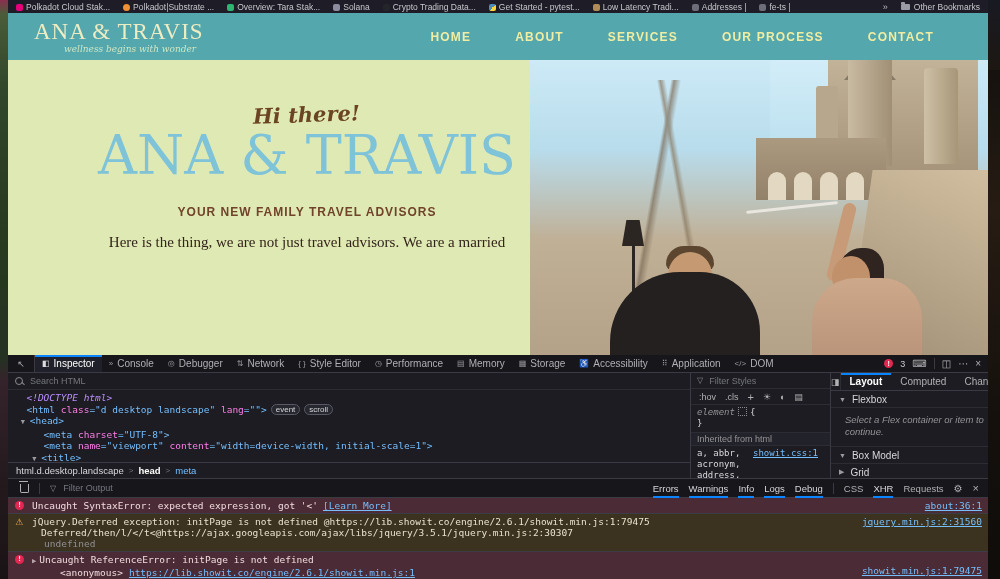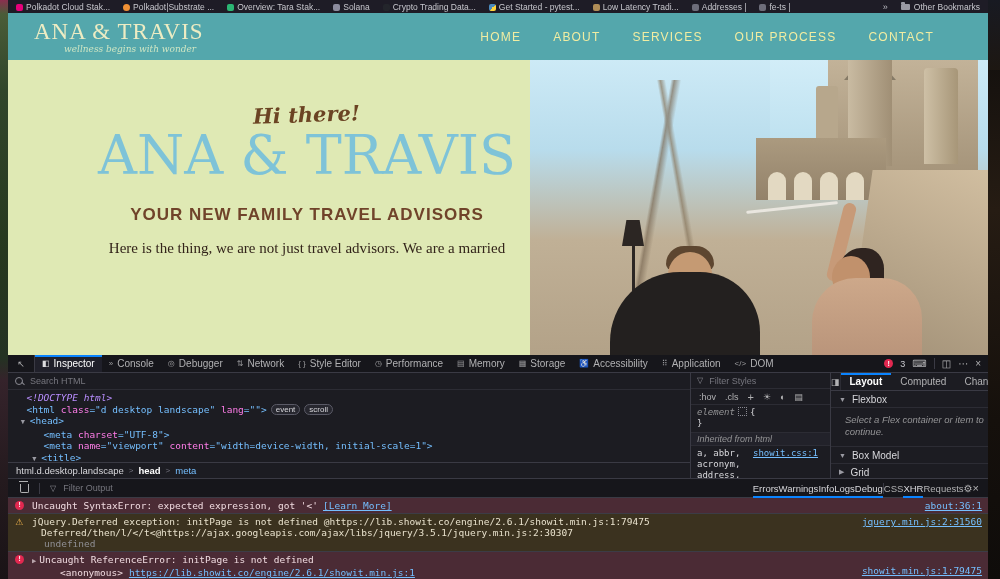--- a/index.html
+++ b/index.html
@@ -20,29 +20,29 @@
   .bm-other{display:flex;align-items:center;gap:4px;flex:none;}
   .folder{width:9px;height:6px;background:#9a9aa4;border-radius:1px;position:relative;}
   .folder::before{content:"";position:absolute;left:0;top:-2px;width:4px;height:2px;background:#9a9aa4;border-radius:1px 1px 0 0;}
 
   
   .site-header{height:47px;background:#54a7ac;display:flex;align-items:center;padding:0 26px;flex:none;}
   .logo-block{display:flex;flex-direction:column;}
   .logo{font-family:"Liberation Serif",serif;font-size:23px;letter-spacing:1px;color:#edecc3;line-height:23px;}
   .tagline{font-family:"DejaVu Serif",serif;font-style:italic;font-size:9px;color:#cfe6c4;margin-left:30px;margin-top:1px;}
   .nav{margin-left:auto;display:flex;gap:32px;padding-right:28px;}
-  .nav-item{font-size:12px;font-weight:normal;color:#f1eda2;letter-spacing:1.2px;white-space:nowrap;}
+  .nav-item{font-size:12px;font-weight:bold;color:#f1eda2;letter-spacing:1.2px;white-space:nowrap;margin-left:12px;}
 
   
   .hero{height:295px;display:flex;flex:none;background:#dfe9b4;overflow:hidden;}
   .hero-left{width:522px;flex:none;display:flex;flex-direction:column;align-items:center;text-align:center;padding-left:76px;box-sizing:border-box;overflow:hidden;}
   .greeting{margin-top:42px;font-family:"DejaVu Serif",serif;font-style:italic;font-weight:bold;font-size:21px;color:#6b4423;transform:rotate(-2deg);}
   .title1{font-family:"DejaVu Serif",serif;font-size:50px;line-height:52px;color:#7ec3d8;margin-top:0px;}
   .title2{font-family:"DejaVu Serif",serif;font-size:54px;line-height:58px;color:#7ec3d8;white-space:nowrap;}
-  .subtitle{margin-top:20px;font-size:17px;font-weight:bold;letter-spacing:1px;color:#70432a;white-space:nowrap;}
+  .subtitle{margin-top:20px;font-size:12px;font-weight:bold;letter-spacing:1px;color:#70432a;white-space:nowrap;}
   .paragraph{margin-top:15px;font-family:"Liberation Serif",serif;font-size:15px;color:#33241a;width:430px;}
 
   
   .hero-photo{position:relative;flex:1;overflow:hidden;background:linear-gradient(180deg,#cdeaf6 0,#b8dcec 90px,#c0b096 180px,#b3a288 295px);}
   .art{position:absolute;}
   .sky-band{left:240px;top:0;width:120px;height:120px;background:linear-gradient(180deg,#d2edf8,#b5dcec);}
   .rock-left{left:-20px;top:-10px;width:250px;height:320px;background:linear-gradient(155deg,#d8c5a8 0%,#c2ae90 45%,#96young 0,#998871 100%);clip-path:polygon(0 0,72% 0,96% 26%,78% 52%,100% 78%,92% 100%,0 100%);}
   .rock-crack{left:60px;top:20px;width:130px;height:260px;background:
      linear-gradient(100deg,transparent 46%,#7e6d58 48%,transparent 52%),
      linear-gradient(80deg,transparent 64%,#8a7960 66%,transparent 69%);opacity:.7;}
@@ -102,41 +102,41 @@
   .pane-rules{width:139px;flex:none;border-right:1px solid #3a3a44;display:flex;flex-direction:column;overflow:hidden;font-size:9.5px;}
   .rules-filter{height:15px;flex:none;display:flex;align-items:center;gap:4px;padding:0 6px;border-bottom:1px solid #2c2c34;}
   .funnel{color:#8a8a92;font-size:8px;}
   .rules-filter-input{background:transparent;border:none;outline:none;width:90px;font-size:9px;color:#a9a9b0;font-family:"Liberation Sans",sans-serif;}
   .rules-filter-input::placeholder{color:#76767e;}
   .rules-toolbar{height:15px;flex:none;display:flex;align-items:center;gap:9px;padding:0 8px;border-bottom:1px solid #2c2c34;color:#b1b1b3;font-size:9px;}
   .rt-plus{font-size:11px;}
   .rule-el{padding:2px 6px 0 6px;font-family:"DejaVu Sans Mono",monospace;font-size:9px;color:#d7d7db;line-height:11px;}
   .el-kw{font-style:italic;color:#939395;}
   .el-target{display:inline-block;width:7px;height:7px;border:1px dotted #8a8a92;margin:0 3px;vertical-align:-1px;}
-  .inherited{margin-top:3px;padding:1px 6px;color:#939395;background:#22222a;border-top:1px solid #2c2c34;border-bottom:1px solid #2c2c34;font-size:9px;font-style:italic;}
+  .inherited{margin-top:3px;padding:1px 6px;color:#939395;background:#22222a;border-top:1px solid #2c2c34;border-bottom:1px solid #2c2c34;font-size:9px;}
   .rule-selector{position:relative;padding:2px 6px 0 6px;font-family:"DejaVu Sans Mono",monospace;font-size:9px;line-height:11px;color:#d7d7db;}
   .sel-text{display:block;width:80px;}
   .sheet-link{position:absolute;right:12px;top:2px;color:#75bfff;text-decoration:underline;}
 
   .pane-layout{flex:1;display:flex;flex-direction:column;overflow:hidden;font-size:10px;}
   .layout-tabs{height:17px;flex:none;display:flex;align-items:stretch;border-bottom:1px solid #3a3a44;}
   .lt-toggle{width:22px;display:flex;align-items:center;justify-content:center;color:#b1b1b3;font-size:9px;border-right:1px solid #2c2c34;}
   .lt-tab{display:flex;align-items:center;padding:0 9px;color:#b1b1b3;}
   .lt-tab.active{color:#fff;font-weight:bold;box-shadow:inset 0 2px 0 #0a84ff;}
   .lay-section{height:16px;flex:none;display:flex;align-items:center;gap:6px;padding:0 8px;border-bottom:1px solid #2c2c34;color:#d7d7db;}
   .sec-tw{color:#9a9aa2;font-size:7px;}
   .flex-msg{padding:6px 4px 8px 14px;color:#939395;font-style:italic;line-height:12px;border-bottom:1px solid #2c2c34;font-size:9.5px;}
 
   .console-bar{height:18px;flex:none;display:flex;align-items:center;border-bottom:1px solid #3a3a44;background:#16161b;font-size:9.5px;}
   .trash{width:7px;height:8px;border:1px solid #b1b1b3;border-top:none;border-radius:0 0 2px 2px;position:relative;margin:0 10px 0 12px;flex:none;}
   .trash::before{content:"";position:absolute;left:-2px;top:-3px;width:9px;height:1.5px;background:#b1b1b3;}
   .cb-filter{display:flex;align-items:center;gap:5px;margin-left:10px;}
   .cb-input{background:transparent;border:none;outline:none;width:140px;font-size:9px;color:#a9a9b0;font-family:"Liberation Sans",sans-serif;}
   .cb-input::placeholder{color:#76767e;}
-  .cb-right{margin-left:auto;display:flex;align-items:center;padding-right:9px;}
+  .cb-right{margin-left:auto;display:flex;align-items:center;gap:10px;padding-right:9px;}
   .cb-btn{color:#b1b1b3;line-height:15px;}
   .cb-btn.active{color:#d7d7db;box-shadow:0 2px 0 #0a84ff;}
   .cb-x{color:#b1b1b3;font-size:11px;}
   .gear{font-size:10px;color:#b1b1b3;}
 
   .console-msgs{flex:1;overflow:hidden;font-family:"DejaVu Sans Mono",monospace;font-size:9.5px;line-height:11px;}
   .msg{position:relative;padding:2px 8px 2px 24px;border-bottom:1px solid #3c3c46;overflow:hidden;}
   .msg.error{background:#4b2b35;color:#f0dbe0;}
   .msg.warn{background:#3b321f;color:#e9e2cd;}
   .msg-line{white-space:nowrap;overflow:hidden;}

